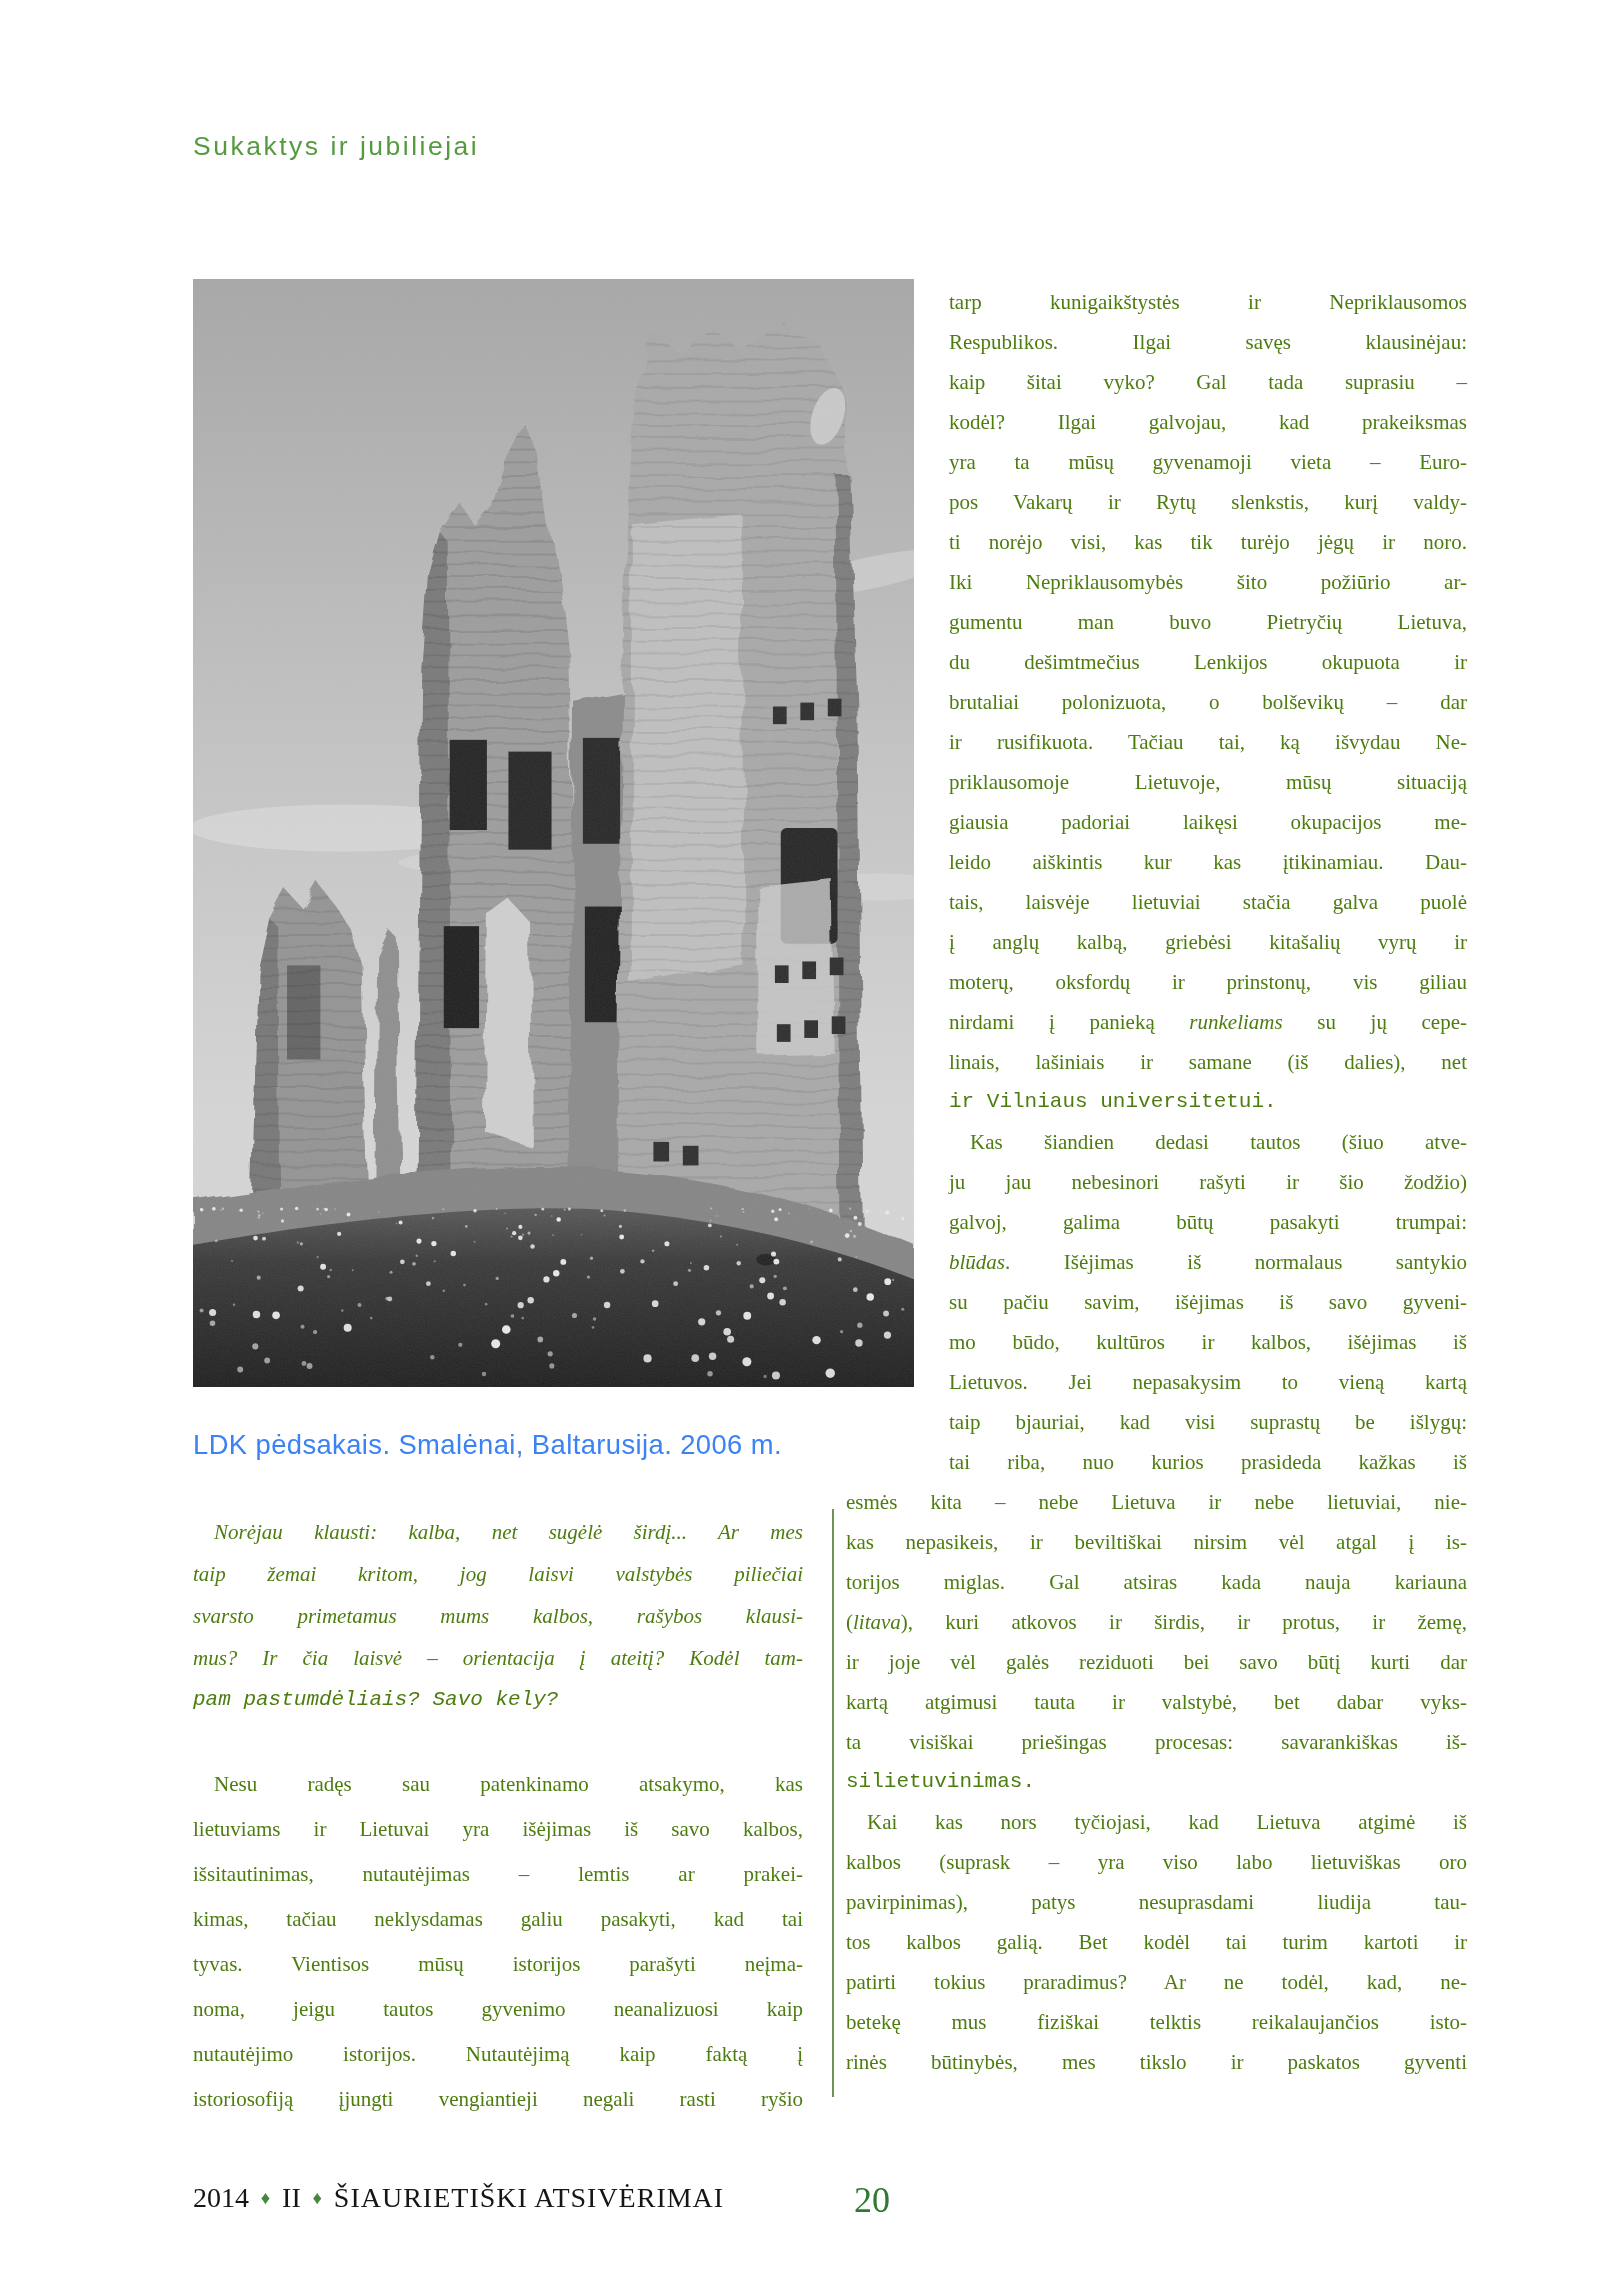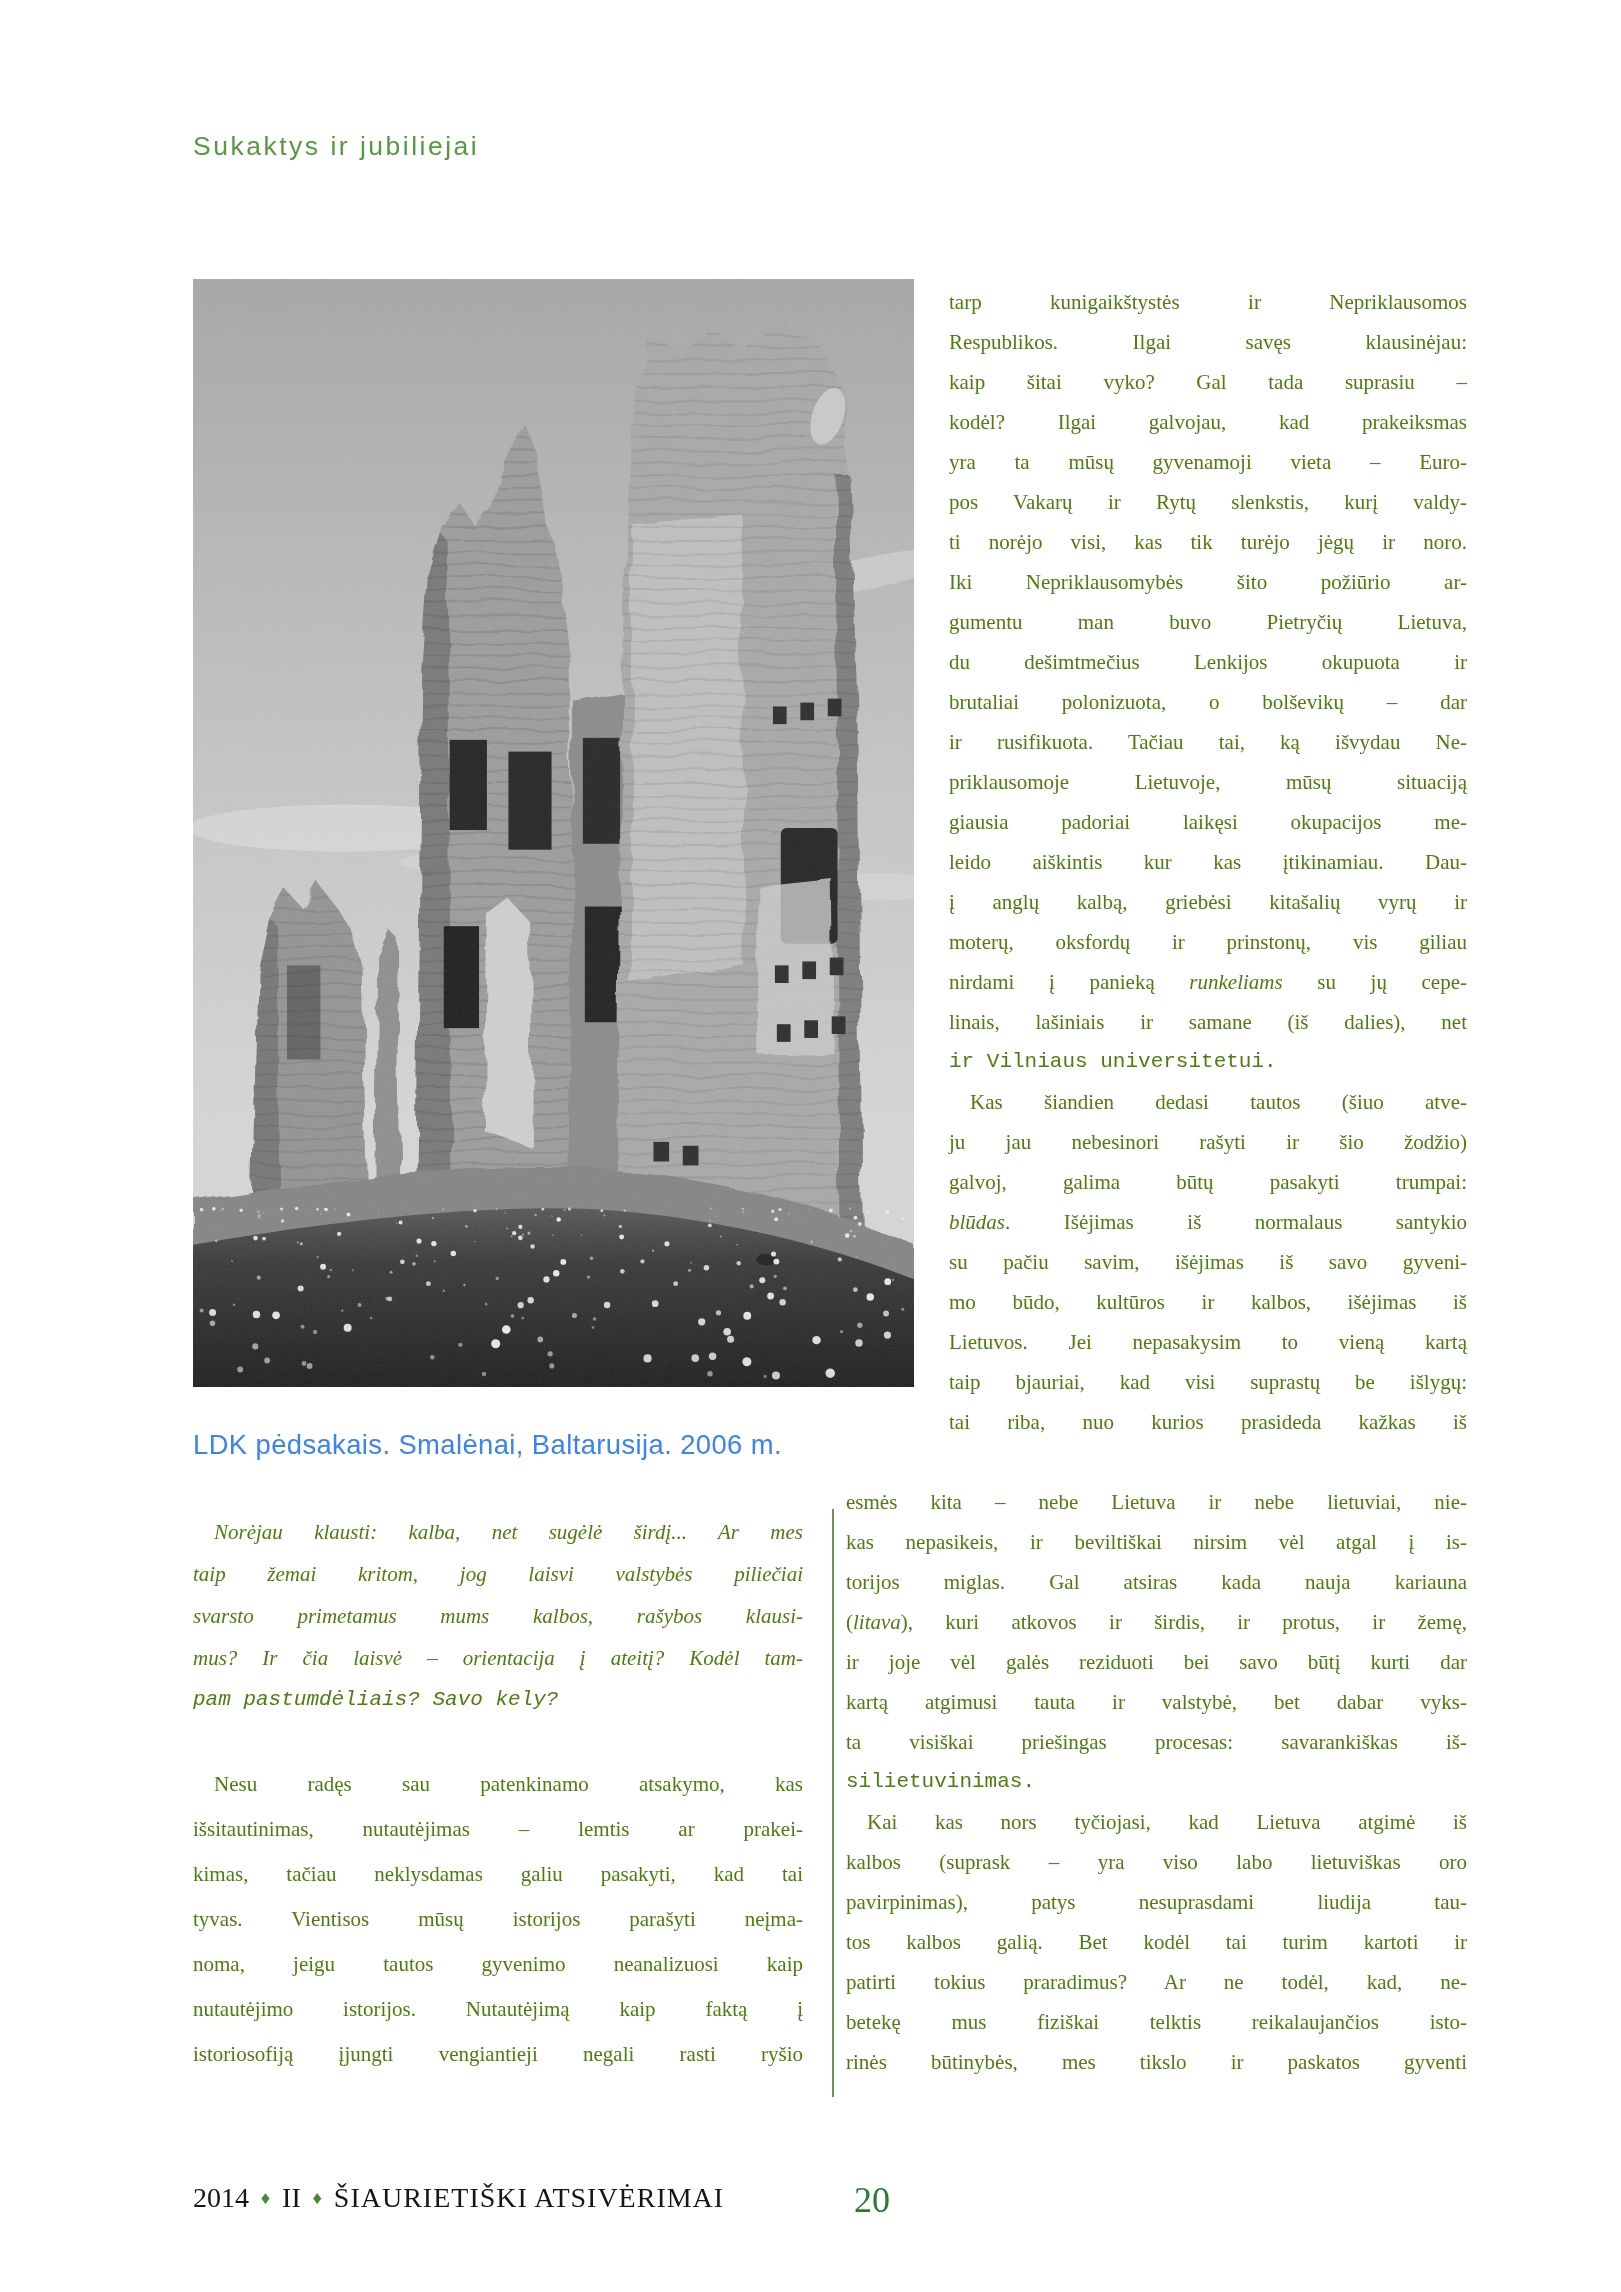--- a/index.html
+++ b/index.html
@@ -346,20 +346,21 @@
 <div class="abs textblock quote-block">
     <div class="tline"> Norėjau klausti: kalba, net sugėlė širdį... Ar mes</div>
     <div class="tline">taip žemai kritom, jog laisvi valstybės piliečiai</div>
     <div class="tline">svarsto primetamus mums kalbos, rašybos klausi-</div>
     <div class="tline">mus? Ir čia laisvė – orientacija į ateitį? Kodėl tam-</div>
     <div class="tline pend">pam pastumdėliais? Savo kely?</div>
   </div>
 
 <div class="abs textblock left-body">
     <div class="tline"> Nesu radęs sau patenkinamo atsakymo, kas</div>
+    <div class="tline">lietuviams ir Lietuvai yra išėjimas iš savo kalbos,</div>
     <div class="tline">išsitautinimas, nutautėjimas – lemtis ar prakei-</div>
     <div class="tline">kimas, tačiau neklysdamas galiu pasakyti, kad tai</div>
     <div class="tline">tyvas. Vientisos mūsų istorijos parašyti neįma-</div>
     <div class="tline">noma, jeigu tautos gyvenimo neanalizuosi kaip</div>
     <div class="tline">nutautėjimo istorijos. Nutautėjimą kaip faktą į</div>
     <div class="tline">istoriosofiją įjungti vengiantieji negali rasti ryšio</div>
   </div>
 
 <div class="abs col-divider"></div>
 
@@ -372,20 +373,21 @@
     <div class="tline">pos Vakarų ir Rytų slenkstis, kurį valdy-</div>
     <div class="tline">ti norėjo visi, kas tik turėjo jėgų ir noro.</div>
     <div class="tline">Iki Nepriklausomybės šito požiūrio ar-</div>
     <div class="tline">gumentu man buvo Pietryčių Lietuva,</div>
     <div class="tline">du dešimtmečius Lenkijos okupuota ir</div>
     <div class="tline">brutaliai polonizuota, o bolševikų – dar</div>
     <div class="tline">ir rusifikuota. Tačiau tai, ką išvydau Ne-</div>
     <div class="tline">priklausomoje Lietuvoje, mūsų situaciją</div>
     <div class="tline">giausia padoriai laikęsi okupacijos me-</div>
     <div class="tline">leido aiškintis kur kas įtikinamiau. Dau-</div>
+    <div class="tline">tais, laisvėje lietuviai stačia galva puolė</div>
     <div class="tline">į anglų kalbą, griebėsi kitašalių vyrų ir</div>
     <div class="tline">moterų, oksfordų ir prinstonų, vis giliau</div>
     <div class="tline">nirdami į panieką <i>runkeliams</i> su jų cepe-</div>
     <div class="tline">linais, lašiniais ir samane (iš dalies), net</div>
     <div class="tline pend">ir Vilniaus universitetui.</div>
     <div class="tline"> Kas šiandien dedasi tautos (šiuo atve-</div>
     <div class="tline">ju jau nebesinori rašyti ir šio žodžio)</div>
     <div class="tline">galvoj, galima būtų pasakyti trumpai:</div>
     <div class="tline"><i>blūdas</i>. Išėjimas iš normalaus santykio</div>
     <div class="tline">su pačiu savim, išėjimas iš savo gyveni-</div>

